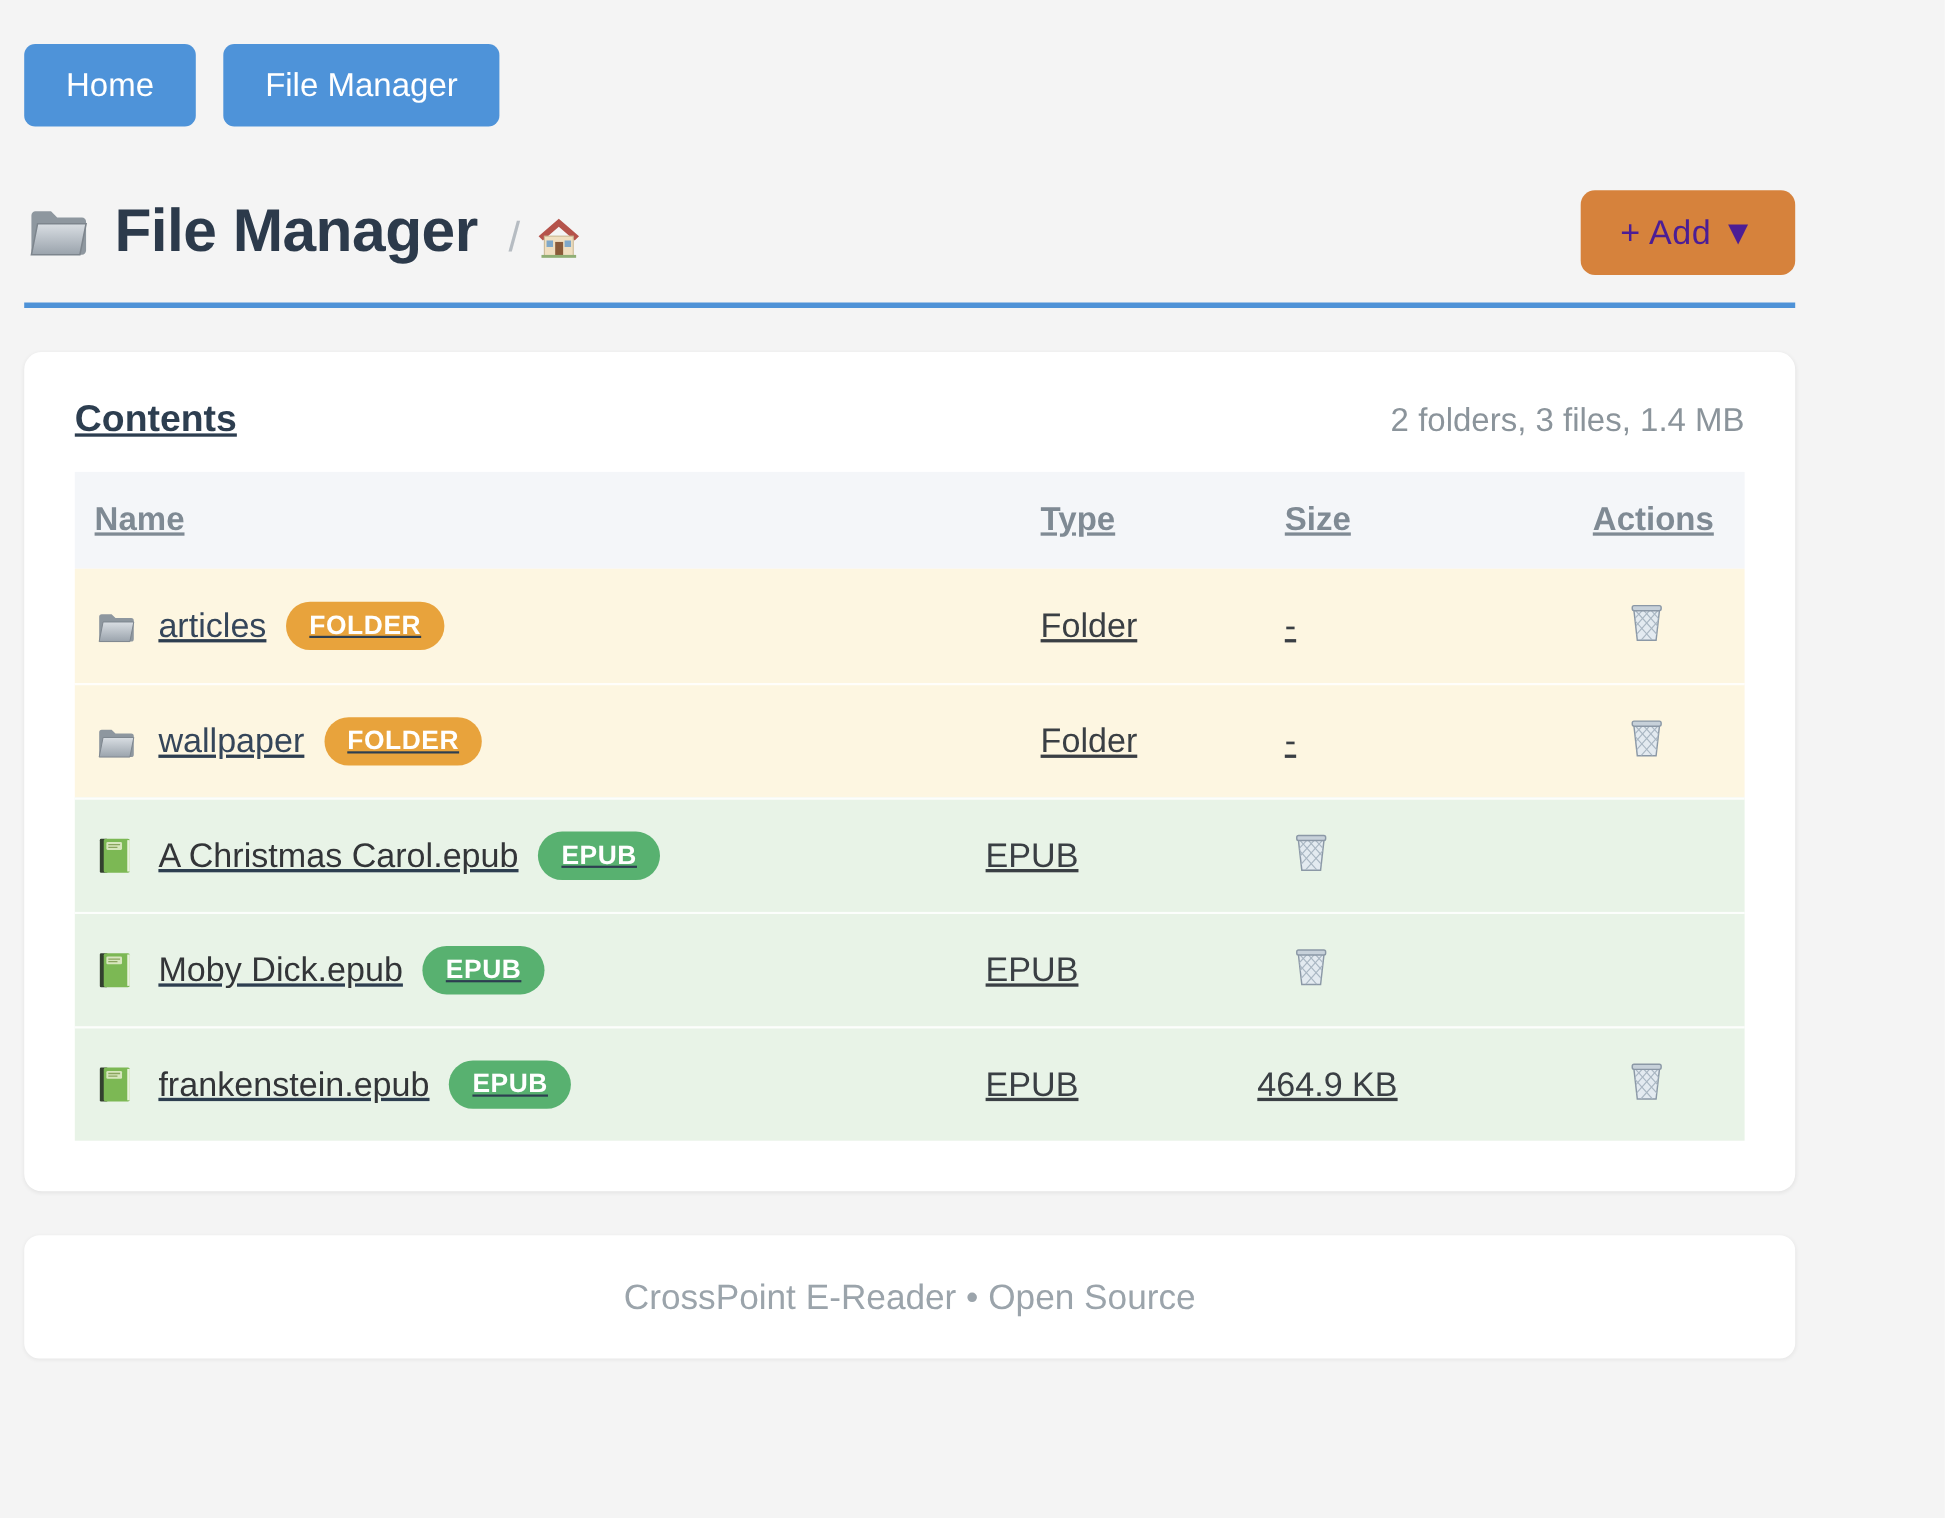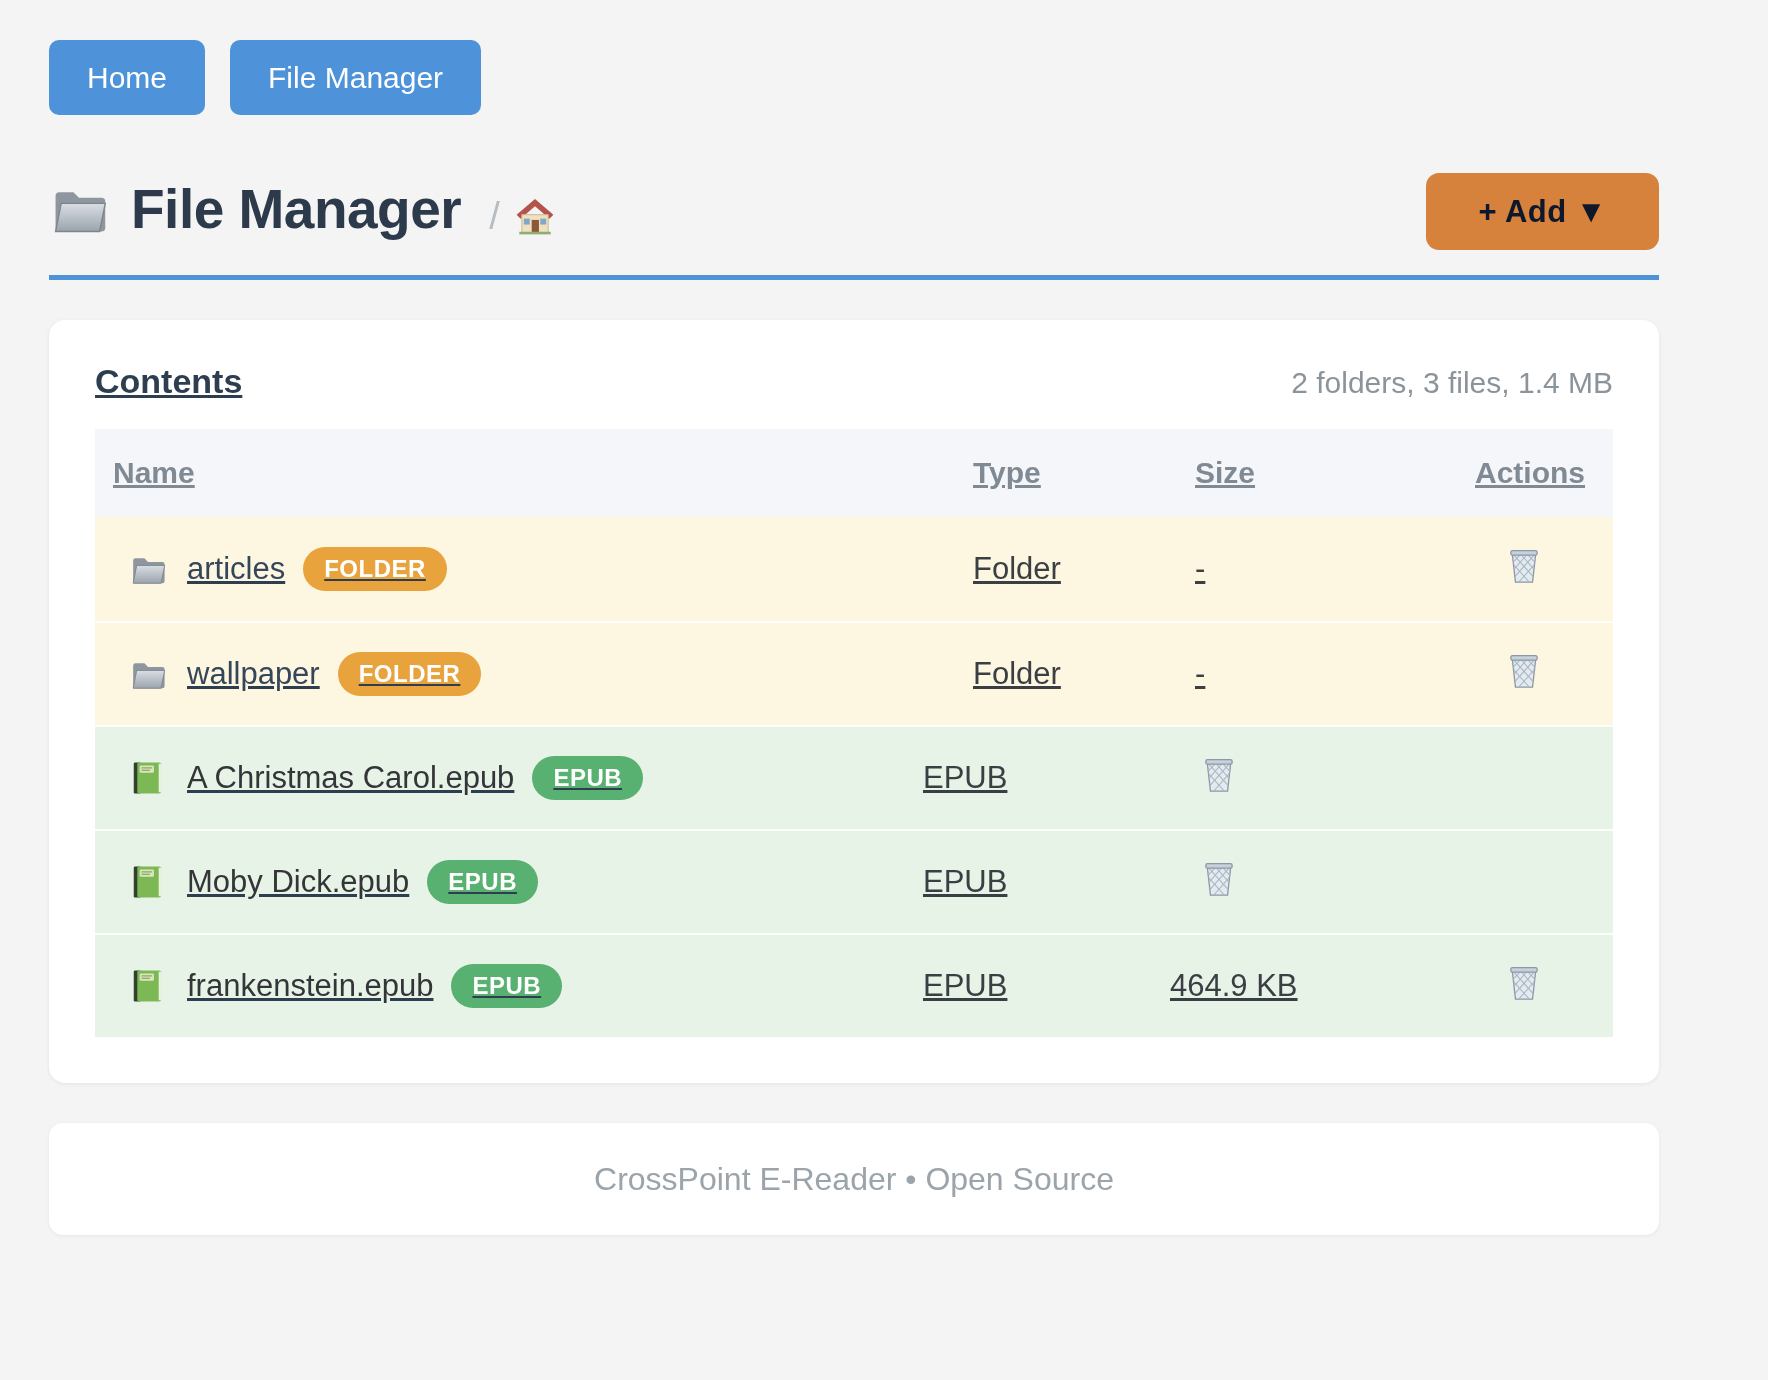--- a/index.html
+++ b/index.html
@@ -3,62 +3,62 @@
 <meta charset="utf-8">
 <style>
   * { box-sizing: border-box; margin: 0; padding: 0; }
   html, body { width: 1768px; height: 1380px; }
   body {
     background: #f4f4f4;
     font-family: "Liberation Sans", sans-serif;
     color: #2d3e50;
     overflow: hidden;
   }
-  .container { width: 1610px; margin-left: 49px; }
+  .container { width: 1610px; margin-left: 22px; }
 
   
   .nav { padding-top: 40px; display: flex; gap: 25px; }
   .nav-btn {
     background: #4e93d9; color: #fff; border: none; cursor: pointer;
     height: 75px; padding: 0 38px; border-radius: 10px;
     font-size: 30px; font-family: inherit;
   }
 
   
   .page-header { margin-top: 62px; display: flex; align-items: center; position: relative; }
   .title-icon { width: 60px; height: 60px; margin-right: 22px; flex: 0 0 auto; }
   .page-title { font-size: 55px; font-weight: bold; color: #2c3a4b; letter-spacing: -0.5px; }
   .breadcrumb { display: flex; align-items: center; margin-left: 28px; margin-top: 14px; }
   .breadcrumb .sep { color: #b6bcc2; font-size: 38px; margin-right: 14px; }
   .home-icon { width: 42px; height: 42px; cursor: pointer; }
   .add-btn {
     position: absolute; right: 0; top: -4px;
-    background: #d6823c; color: #0f172a; border: none; cursor: pointer;
-    height: 77px; padding: 0 52px; border-radius: 13px;
-    font-size: 31px; font-weight: bold; font-family: inherit; letter-spacing: 0.5px;
+    background: #d6823c; color: #4c1d95; border: none; cursor: pointer;
+    height: 77px; padding: 0 36px; border-radius: 13px;
+    font-size: 31px; font-weight: normal; font-family: inherit; letter-spacing: 0.5px;
   }
   .rule { margin-top: 34px; height: 5px; background: #4e92d7; border: none; }
 
   
   .card {
     margin-top: 40px; background: #fff; border-radius: 16px;
     padding: 42px 46px 46px 46px;
     box-shadow: 0 1px 4px rgba(0,0,0,0.07);
   }
   .card-head { display: flex; justify-content: space-between; align-items: baseline; }
   .card-title { font-size: 34px; font-weight: bold; color: #2d3e50; text-decoration: underline; }
   .card-summary { font-size: 30px; color: #8b949b; }
 
   
   .table { margin-top: 28px; }
   .t-row { display: grid; grid-template-columns: 1fr 222px 280px 150px; align-items: center; }
   .t-head { background: #f4f6f9; height: 88px; color: #7f8a94; font-weight: bold; font-size: 30px; }
   .t-cell { padding-left: 12px; text-decoration: underline; }
   .t-cell.name { padding-left: 18px; display: flex; align-items: center; }
-  .data-row { height: 104px; font-size: 31px; padding-left: 16px; }
+  .data-row { height: 104px; font-size: 31px; }
   .data-row + .data-row { border-top: 2px solid rgba(255,255,255,0.85); }
   .row-folder { background: #fdf6e1; }
   .row-epub { background: #e8f3e7; gap: 25px; }
   .row-icon { width: 38px; height: 38px; margin-right: 20px; flex: 0 0 auto; }
   .row-folder .fname { color: #35465a; }
   .row-epub .fname { color: #333538; }
   .badge {
     margin-left: 18px; font-size: 24px; font-weight: bold; color: #fff;
     padding: 8px 21px; border-radius: 999px; letter-spacing: 0.5px; white-space: nowrap;
   }

